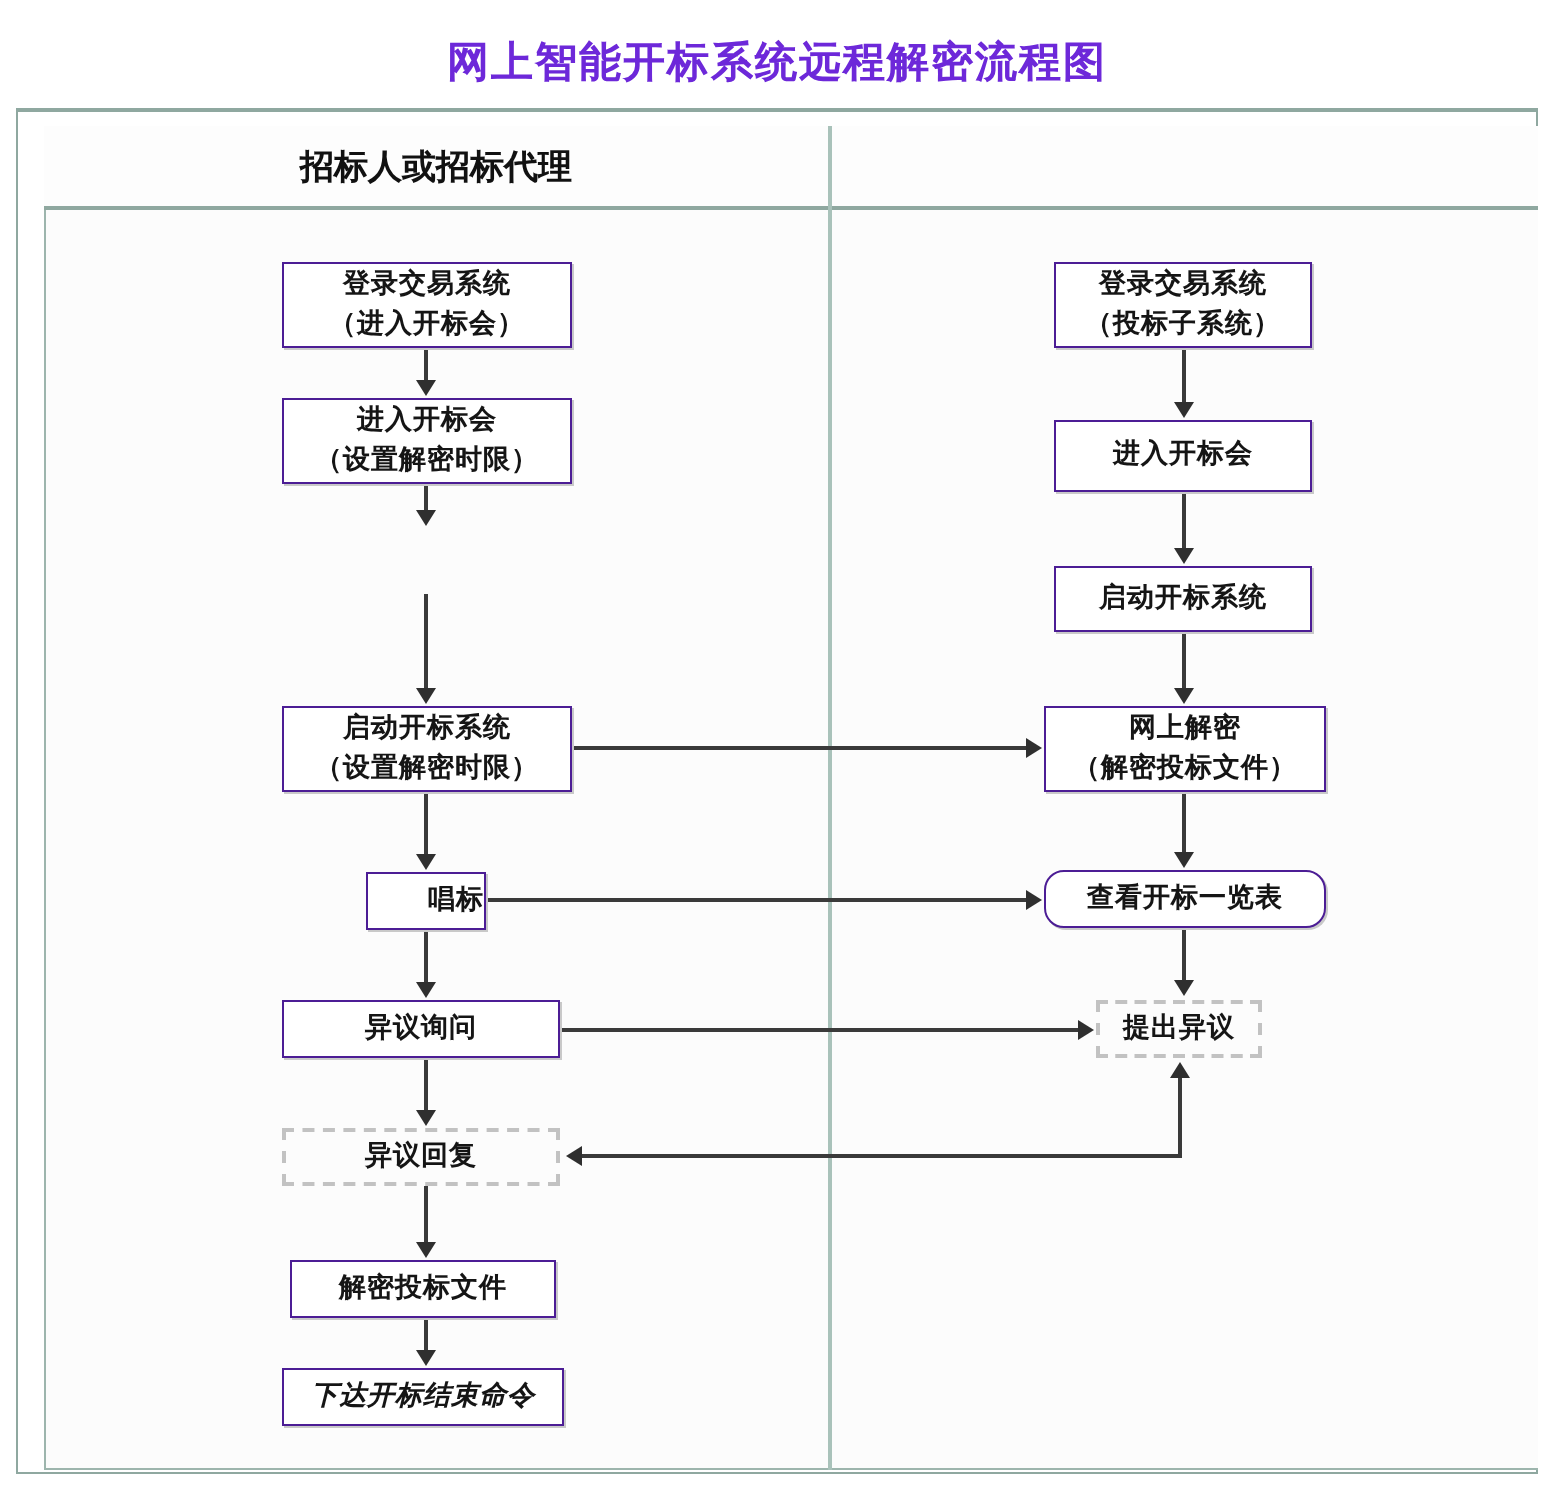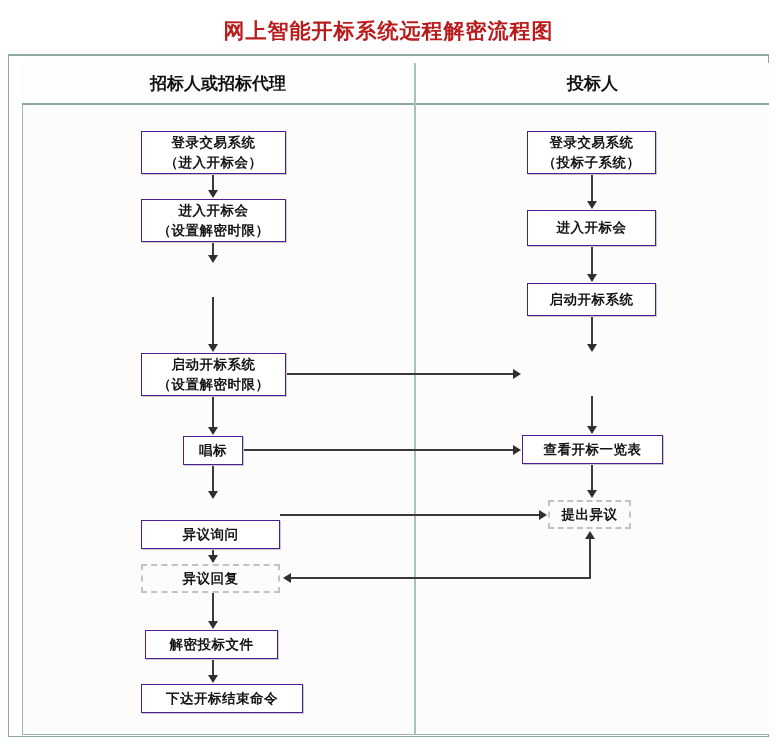--- a/index.html
+++ b/index.html
@@ -27,21 +27,21 @@
     left:8px;top:8px;
     width:761px;height:48px;
     box-sizing:border-box;
     border-bottom:2px solid #8fa8a0;
     display:flex;align-items:center;justify-content:center;
     background:#ffffff;
   }
   .title-text{
     font-size:21px;
     font-weight:bold;
-    color:#b91c1c;
+    color:#6d28d9;
     letter-spacing:1px;
     line-height:1;
   }
 
   
   .lane-table{
     position:absolute;
     left:22px;top:63px;
     width:747px;height:672px;
     box-sizing:border-box;
@@ -145,21 +145,20 @@
 
   <div class="title-band">
     <div class="title-text">网上智能开标系统远程解密流程图</div>
   </div>
 
   <div class="lane-table"></div>
   <div class="gutter-line"></div>
 
   <div class="lane-header">
     <div class="cell left">招标人或招标代理</div>
-    <div class="cell right">投标人</div>
   </div>
 
   <div class="lane-divider"></div>
 
   <div class="node solid" style="left:141px;top:131px;width:145px;height:43px;">
     <div>
       <span>登录交易系统</span>
       <span class="l2">（进入开标会）</span>
     </div>
   </div>
@@ -172,57 +171,63 @@
   </div>
 
 
   <div class="node solid" style="left:141px;top:353px;width:145px;height:43px;">
     <div>
       <span>启动开标系统</span>
       <span class="l2">（设置解密时限）</span>
     </div>
   </div>
 
-  <div class="node solid" style="left:183px;top:436px;width:60px;height:29px;">
+  <div class="node solid" style="left:183px;top:436px;width:60px;height:29px;justify-content:flex-end;">
     <span>唱标</span>
   </div>
 
-  <div class="node solid" style="left:141px;top:500px;width:139px;height:29px;margin-top:20px;">
+  <div class="node solid" style="left:141px;top:500px;width:139px;height:29px;">
     <span>异议询问</span>
   </div>
 
   <div class="node dashed" style="left:141px;top:564px;width:139px;height:29px;text-align:center;">
     <span>异议回复</span>
   </div>
 
   <div class="node solid" style="left:145px;top:630px;width:133px;height:29px;">
     <span>解密投标文件</span>
   </div>
 
-  <div class="node solid" style="left:141px;top:684px;width:162px;height:29px;">
+  <div class="node solid" style="left:141px;top:684px;width:141px;height:29px;font-style:italic;">
     <span>下达开标结束命令</span>
   </div>
 
   <div class="node solid" style="left:527px;top:131px;width:129px;height:43px;">
     <div>
       <span>登录交易系统</span>
       <span class="l2">（投标子系统）</span>
     </div>
   </div>
 
   <div class="node solid" style="left:527px;top:210px;width:129px;height:36px;">
     <span>进入开标会</span>
   </div>
 
   <div class="node solid" style="left:527px;top:283px;width:129px;height:33px;">
     <span>启动开标系统</span>
   </div>
 
-
-  <div class="node solid" style="left:522px;top:435px;width:141px;height:29px;">
+  <div class="node solid" style="left:522px;top:353px;width:141px;height:43px;">
+    <div>
+      <span>网上解密</span>
+      <span class="l2">（解密投标文件）</span>
+    </div>
+  </div>
+
+  <div class="node solid" style="left:522px;top:435px;width:141px;height:29px;border-radius:10px;">
     <span>查看开标一览表</span>
   </div>
 
   <div class="node dashed" style="left:548px;top:500px;width:83px;height:29px;">
     <span>提出异议</span>
   </div>
 
   <div class="conn v" style="left:212px;top:174px;height:17px;"></div>
   <div class="arrow down" style="left:208px;top:190px;"></div>
 

